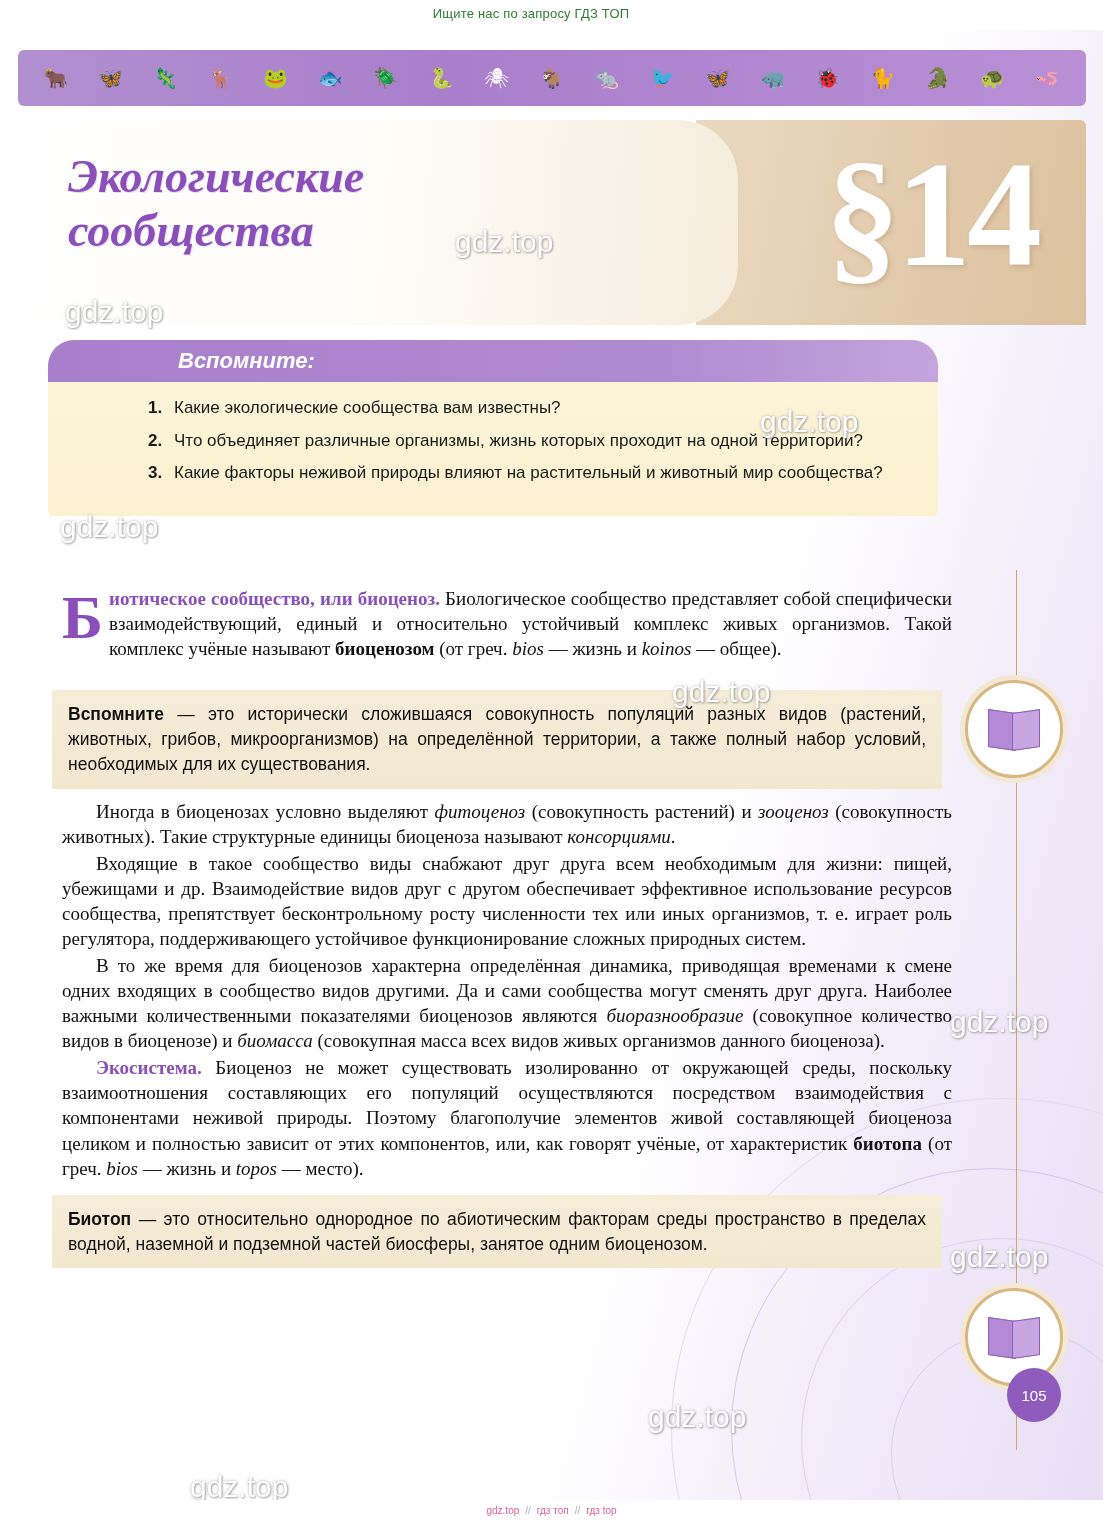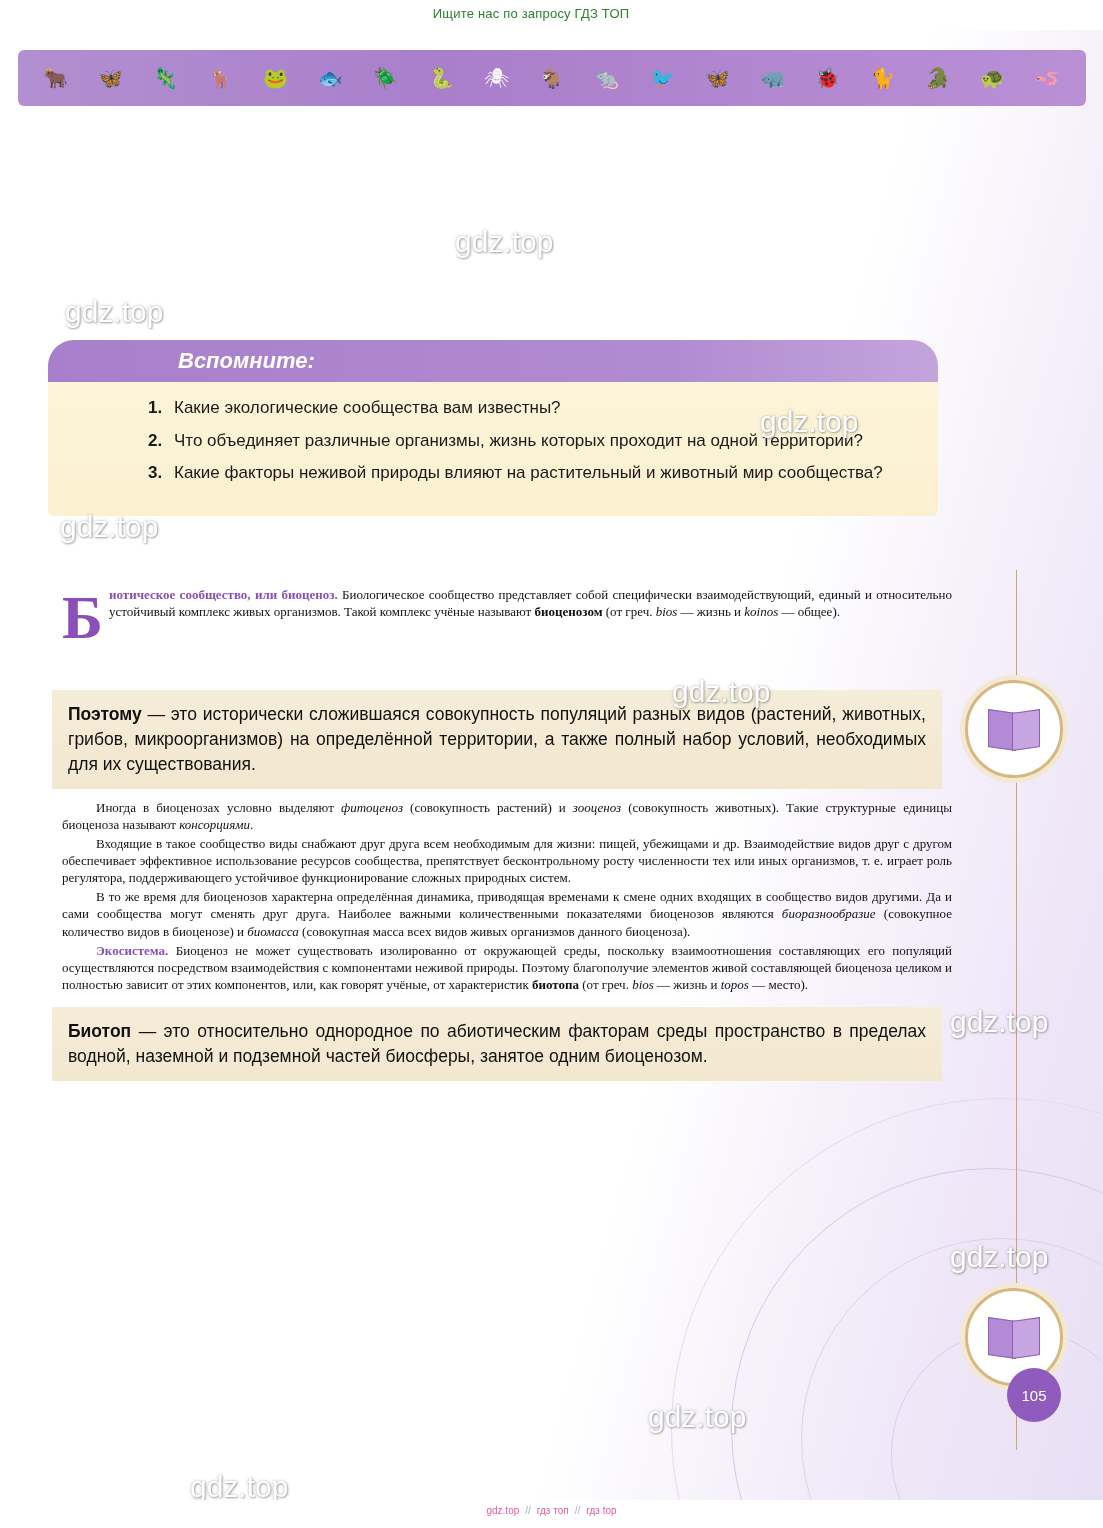--- a/index.html
+++ b/index.html
@@ -174,21 +174,21 @@
   }
 
   
   .content {
     position: absolute;
     top: 556px;
     left: 62px;
     width: 890px;
   }
   p.body {
-    font-size: 13px;
+    font-size: 19px;
     line-height: 1.32;
     text-align: justify;
     margin: 0 0 2px 0;
     text-indent: 34px;
     color: #111;
   }
   p.noind { text-indent: 0; }
   .dropcap-para {
     position: relative;
     min-height: 96px;
@@ -338,41 +338,50 @@
     <span class="sil">🐦</span>
     <span class="sil">🦋</span>
     <span class="sil">🦏</span>
     <span class="sil">🐞</span>
     <span class="sil">🐈</span>
     <span class="sil">🐊</span>
     <span class="sil">🐢</span>
     <span class="sil">🪱</span>
   </div>
 
+  <div class="title-wrap">
+    <div class="title-bg-right"></div>
+    <div class="title-bg-left"></div>
+    <div class="section-title">
+      <span>Экологические</span><br>
+      <span>сообщества</span>
+    </div>
+    <div class="section-number">§14</div>
+  </div>
 
   <div class="remember">
     <div class="remember-head">
       <span>Вспомните:</span>
     </div>
     <ol>
       <li>Какие экологические сообщества вам известны?</li>
       <li>Что объединяет различные организмы, жизнь которых проходит на одной территории?</li>
       <li>Какие факторы неживой природы влияют на растительный и животный мир сообщества?</li>
     </ol>
   </div>
 
   <div class="content">
 
     <div class="dropcap-para">
       <span class="dropcap">Б</span>
       <p class="body noind"><span class="term-violet">иотическое сообщество, или биоценоз.</span><span> Биологическое сообщество представляет собой специфически взаимодействующий, единый и относительно устойчивый комплекс живых организмов. Такой комплекс учёные называют </span><span class="term">биоценозом</span><span> (от греч. </span><span class="it">bios</span><span> — жизнь и </span><span class="it">koinos</span><span> — общее).</span></p>
     </div>
 
     <div class="defbox">
-      <p><span class="term">Поэтому</span><span> — это исторически сложившаяся совокупность популяций разных видов (растений, животных, грибов, микроорганизмов) на определённой территории, а также полный набор условий, необходимых для их существования.</span></p>
+      <p><span class="term">Вспомните</span><span> — это исторически сложившаяся совокупность популяций разных видов (растений, животных, грибов, микроорганизмов) на определённой территории, а также полный набор условий, необходимых для их существования.</span></p>
     </div>
 
     <p class="body"><span>Иногда в биоценозах условно выделяют </span><span class="it">фитоценоз</span><span> (совокупность растений) и </span><span class="it">зооценоз</span><span> (совокупность животных). Такие структурные единицы биоценоза называют </span><span class="it">консорциями</span><span>.</span></p>
 
     <p class="body">Входящие в такое сообщество виды снабжают друг друга всем необходимым для жизни: пищей, убежищами и др. Взаимодействие видов друг с другом обеспечивает эффективное использование ресурсов сообщества, препятствует бесконтрольному росту численности тех или иных организмов, т. е. играет роль регулятора, поддерживающего устойчивое функционирование сложных природных систем.</p>
 
     <p class="body"><span>В то же время для биоценозов характерна определённая динамика, приводящая временами к смене одних входящих в сообщество видов другими. Да и сами сообщества могут сменять друг друга. Наиболее важными количественными показателями биоценозов являются </span><span class="it">биоразнообразие</span><span> (совокупное количество видов в биоценозе) и </span><span class="it">биомасса</span><span> (совокупная масса всех видов живых организмов данного биоценоза).</span></p>
 
     <p class="body"><span class="term-violet">Экосистема.</span><span> Биоценоз не может существовать изолированно от окружающей среды, поскольку взаимоотношения составляющих его популяций осуществляются посредством взаимодействия с компонентами неживой природы. Поэтому благополучие элементов живой составляющей биоценоза целиком и полностью зависит от этих компонентов, или, как говорят учёные, от характеристик </span><span class="term">биотопа</span><span> (от греч. </span><span class="it">bios</span><span> — жизнь и </span><span class="it">topos</span><span> — место).</span></p>
 

